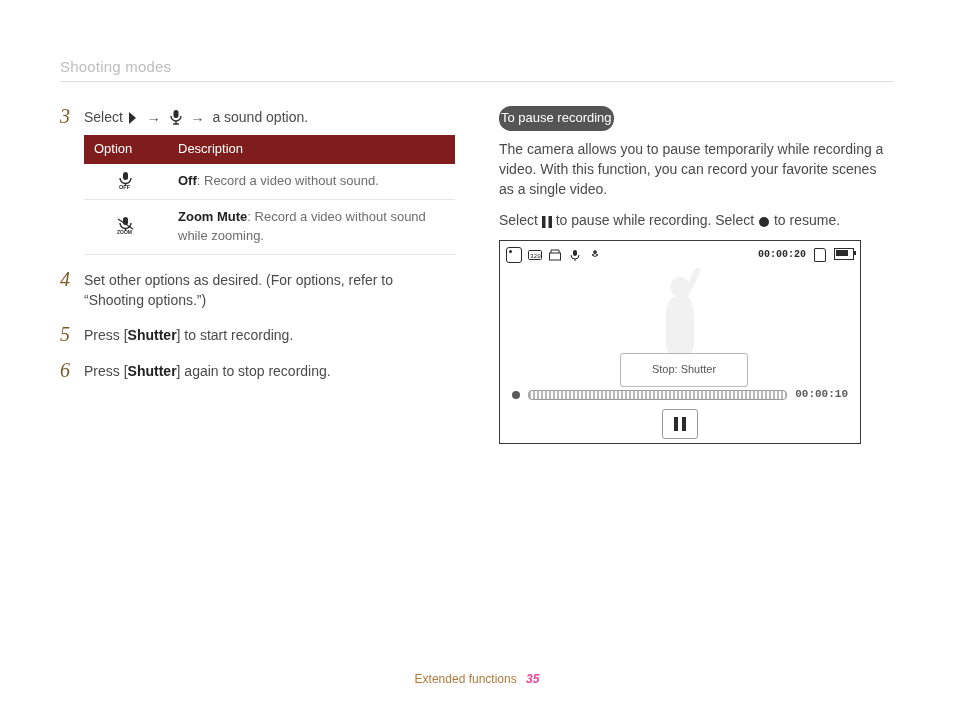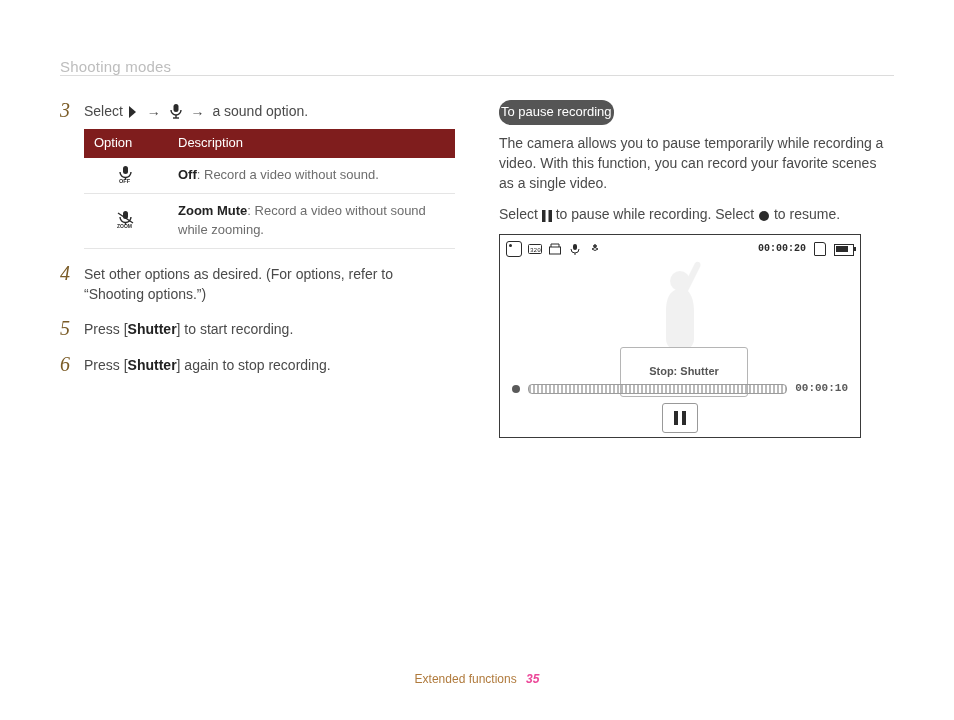--- a/index.html
+++ b/index.html
@@ -16,20 +16,21 @@
     position: relative;
     box-sizing: border-box;
     width: 954px;
     height: 720px;
     padding: 58px 60px 40px 60px;
   }
   .section-title {
     color: #bdbdbd;
     font-size: 15px;
     font-weight: 300;
+    margin-bottom: 6px;
     letter-spacing: 0.2px;
   }
   .rule {
     border: none;
     border-top: 1px solid #dcdcdc;
     margin: 0 0 24px 0;
   }
   .columns {
     display: flex;
     gap: 44px;
@@ -130,21 +131,21 @@
     position: relative;
   }
   .rec-square::after {
     content: "";
     position: absolute;
     width: 3px; height: 3px;
     border-radius: 50%;
     background: #2b2b2b;
     top: 2px; left: 2px;
   }
-  .top-right { display: flex; gap: 8px; align-items: flex-end; }
+  .top-right { display: flex; gap: 8px; align-items: flex-start; }
   .battery {
     width: 18px; height: 10px;
     border: 1.2px solid #2b2b2b;
     position: relative;
   }
   .battery::after {
     content: "";
     position: absolute;
     right: -3px; top: 2px;
     width: 2px; height: 4px;
@@ -171,27 +172,26 @@
     width: 80px; height: 112px;
     opacity: 0.28;
   }
 
   .caption-box {
     position: absolute;
     top: 112px;
     left: 120px;
     width: 122px;
     text-align: center;
-    padding: 16px 2px;
+    padding: 8px 2px;
     background: #fff;
     border: 1px solid #b5b5b5;
     border-radius: 3px;
     font-size: 11px;
     color: #555;
-    font-weight: bold;
   }
 
   .progress-row {
     position: absolute;
     left: 12px; right: 12px;
     bottom: 40px;
     display: flex;
     align-items: center;
     gap: 8px;
     margin-top: 28px;

